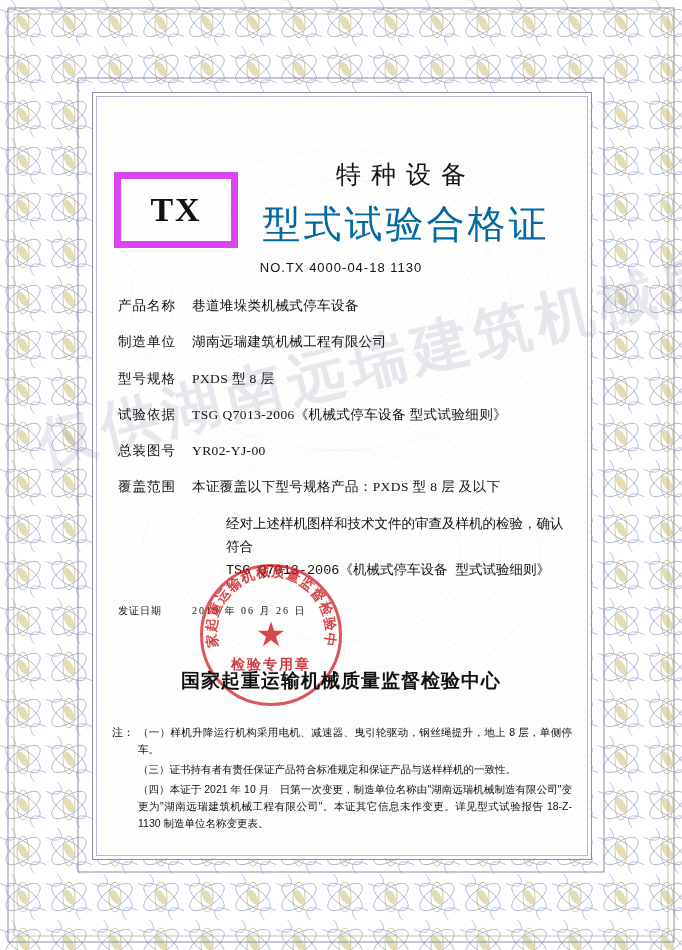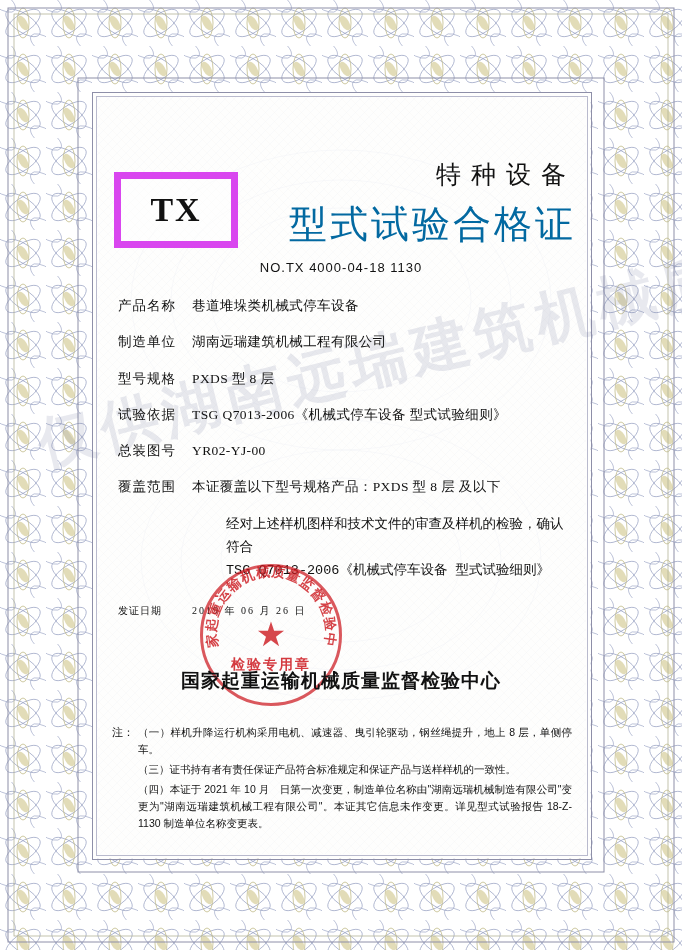--- a/index.html
+++ b/index.html
@@ -82,21 +82,21 @@
     font-family: "Liberation Serif", serif;
     color: #111;
     background: rgba(255,255,255,0.4);
   }
 
   .title-block {
     position: absolute;
     left: 140px;
     top: 62px;
     width: 340px;
-    text-align: right;
+    text-align: center;
   }
   .title-small {
     font-size: 25px;
     letter-spacing: 10px;
     color: #111;
     font-family: "Liberation Serif", serif;
   }
   .title-big {
     margin-top: 8px;
     font-size: 38px;

